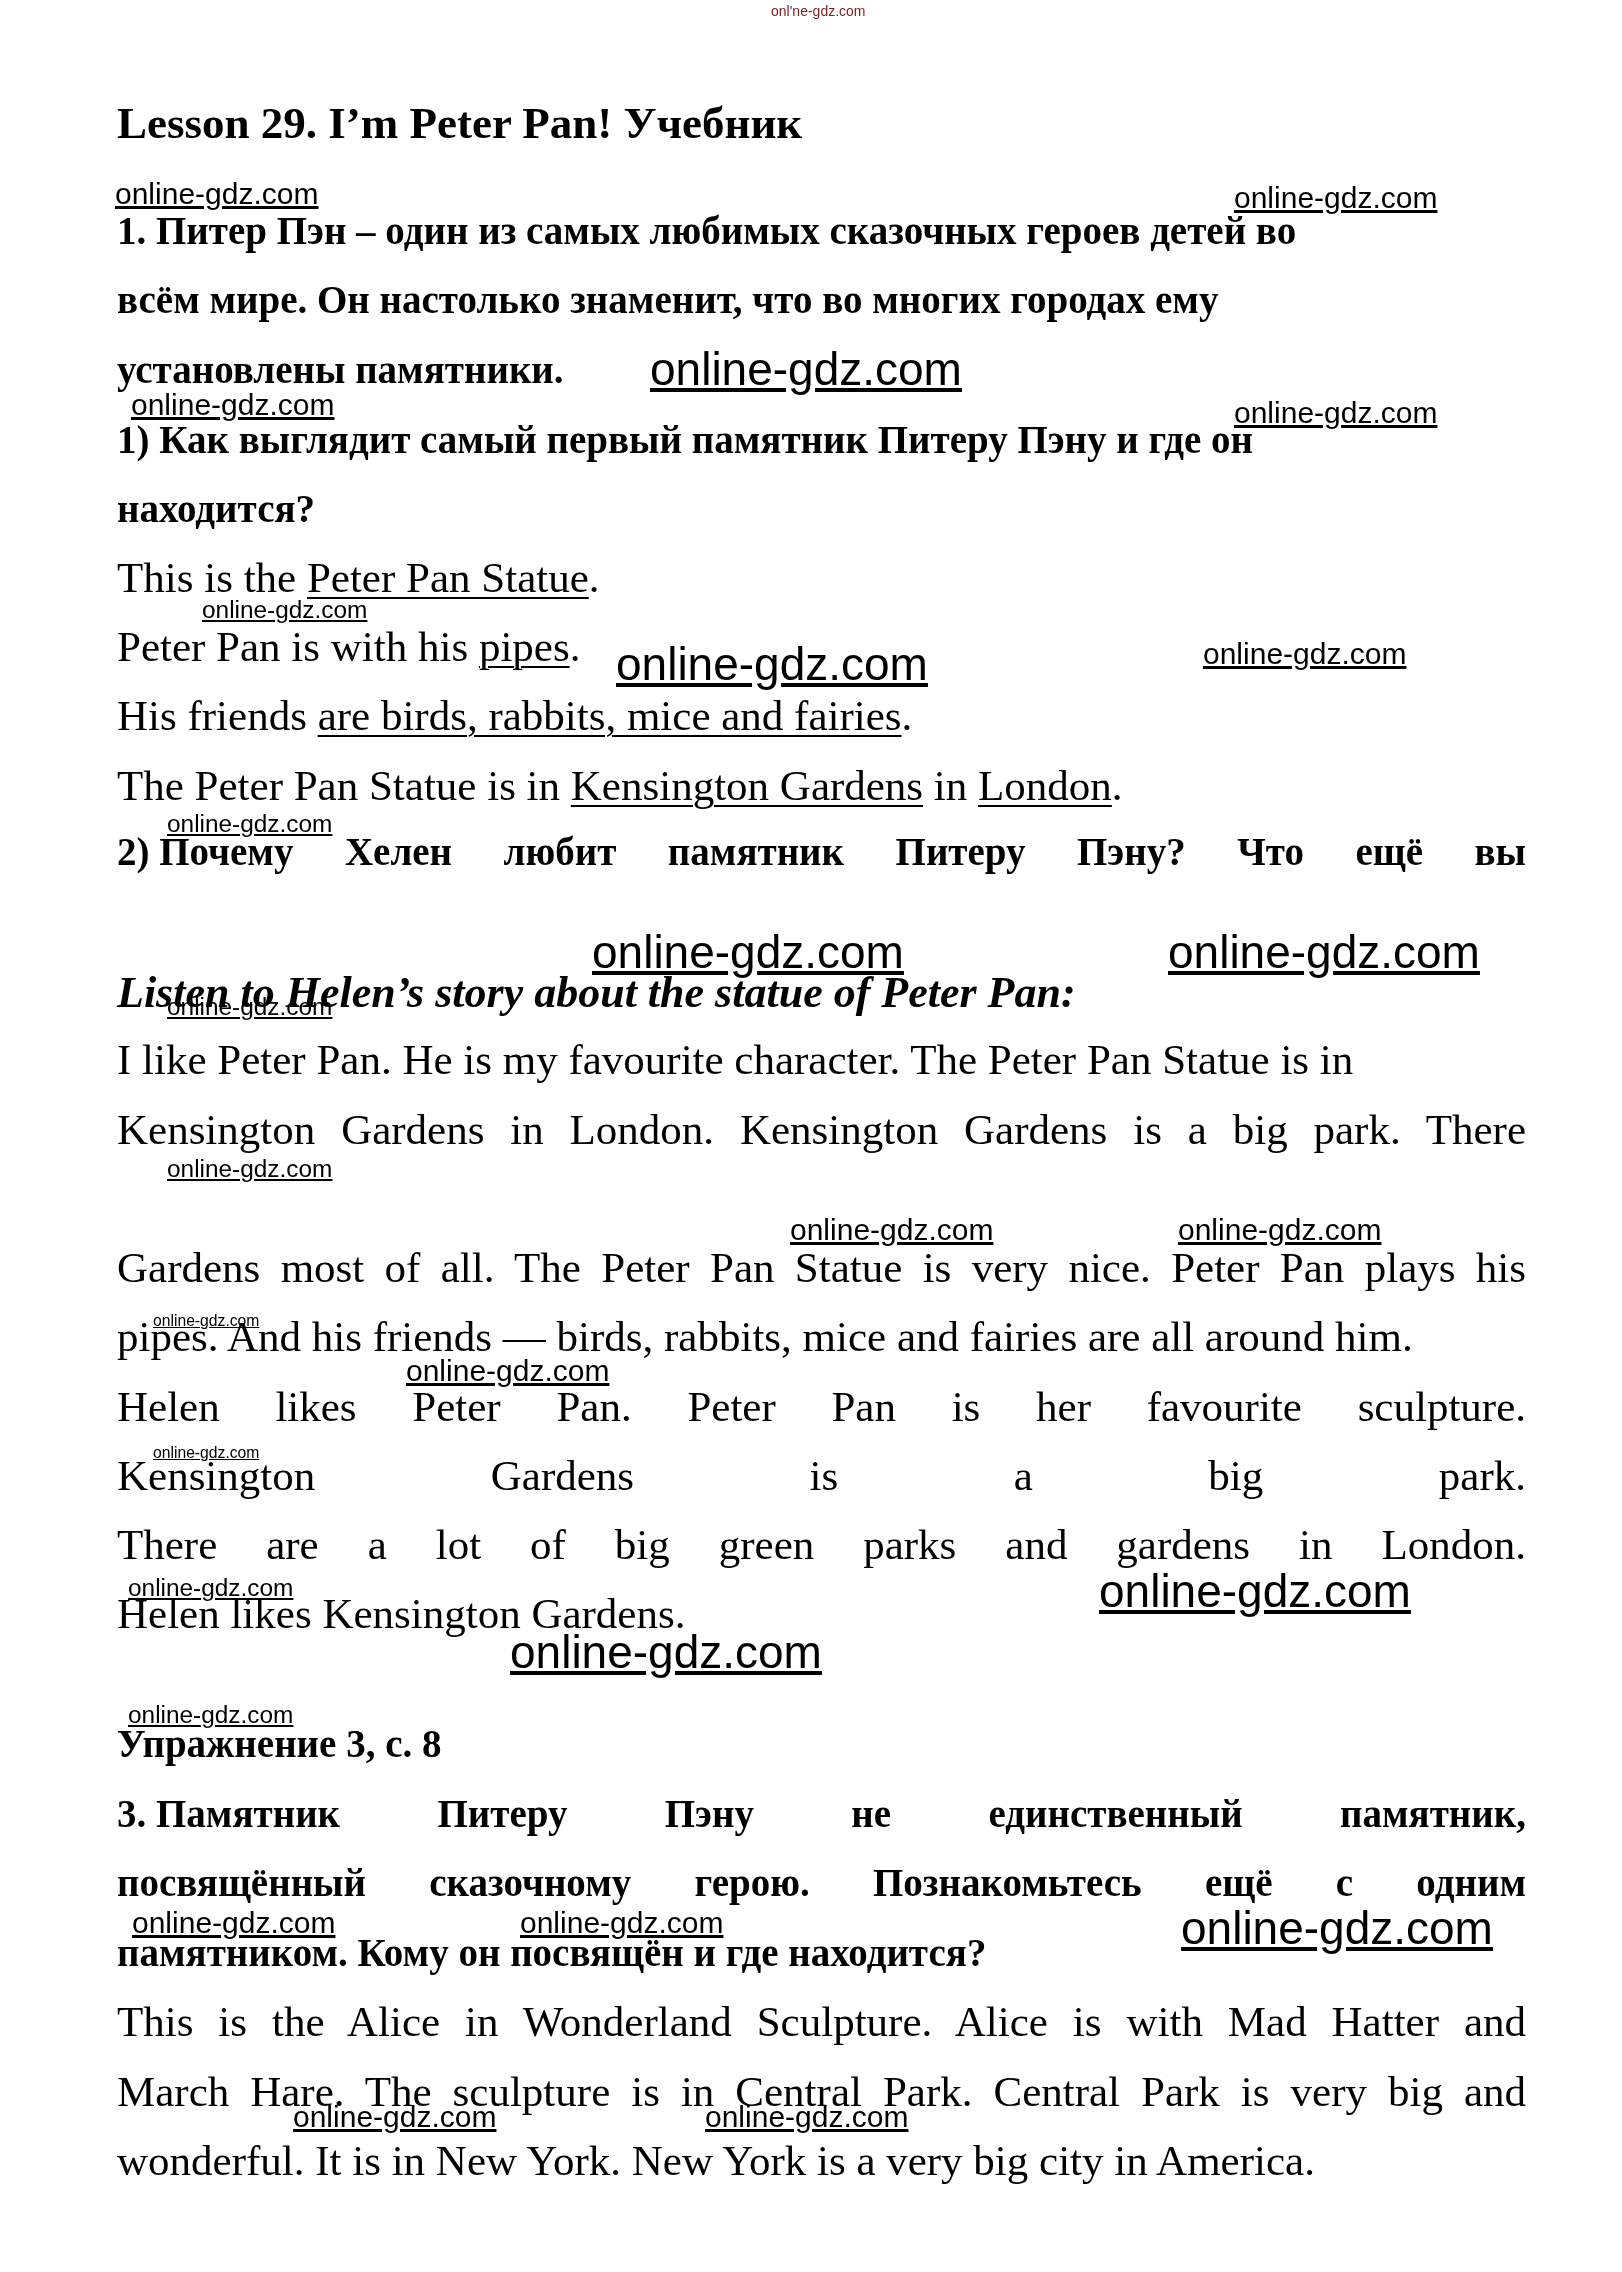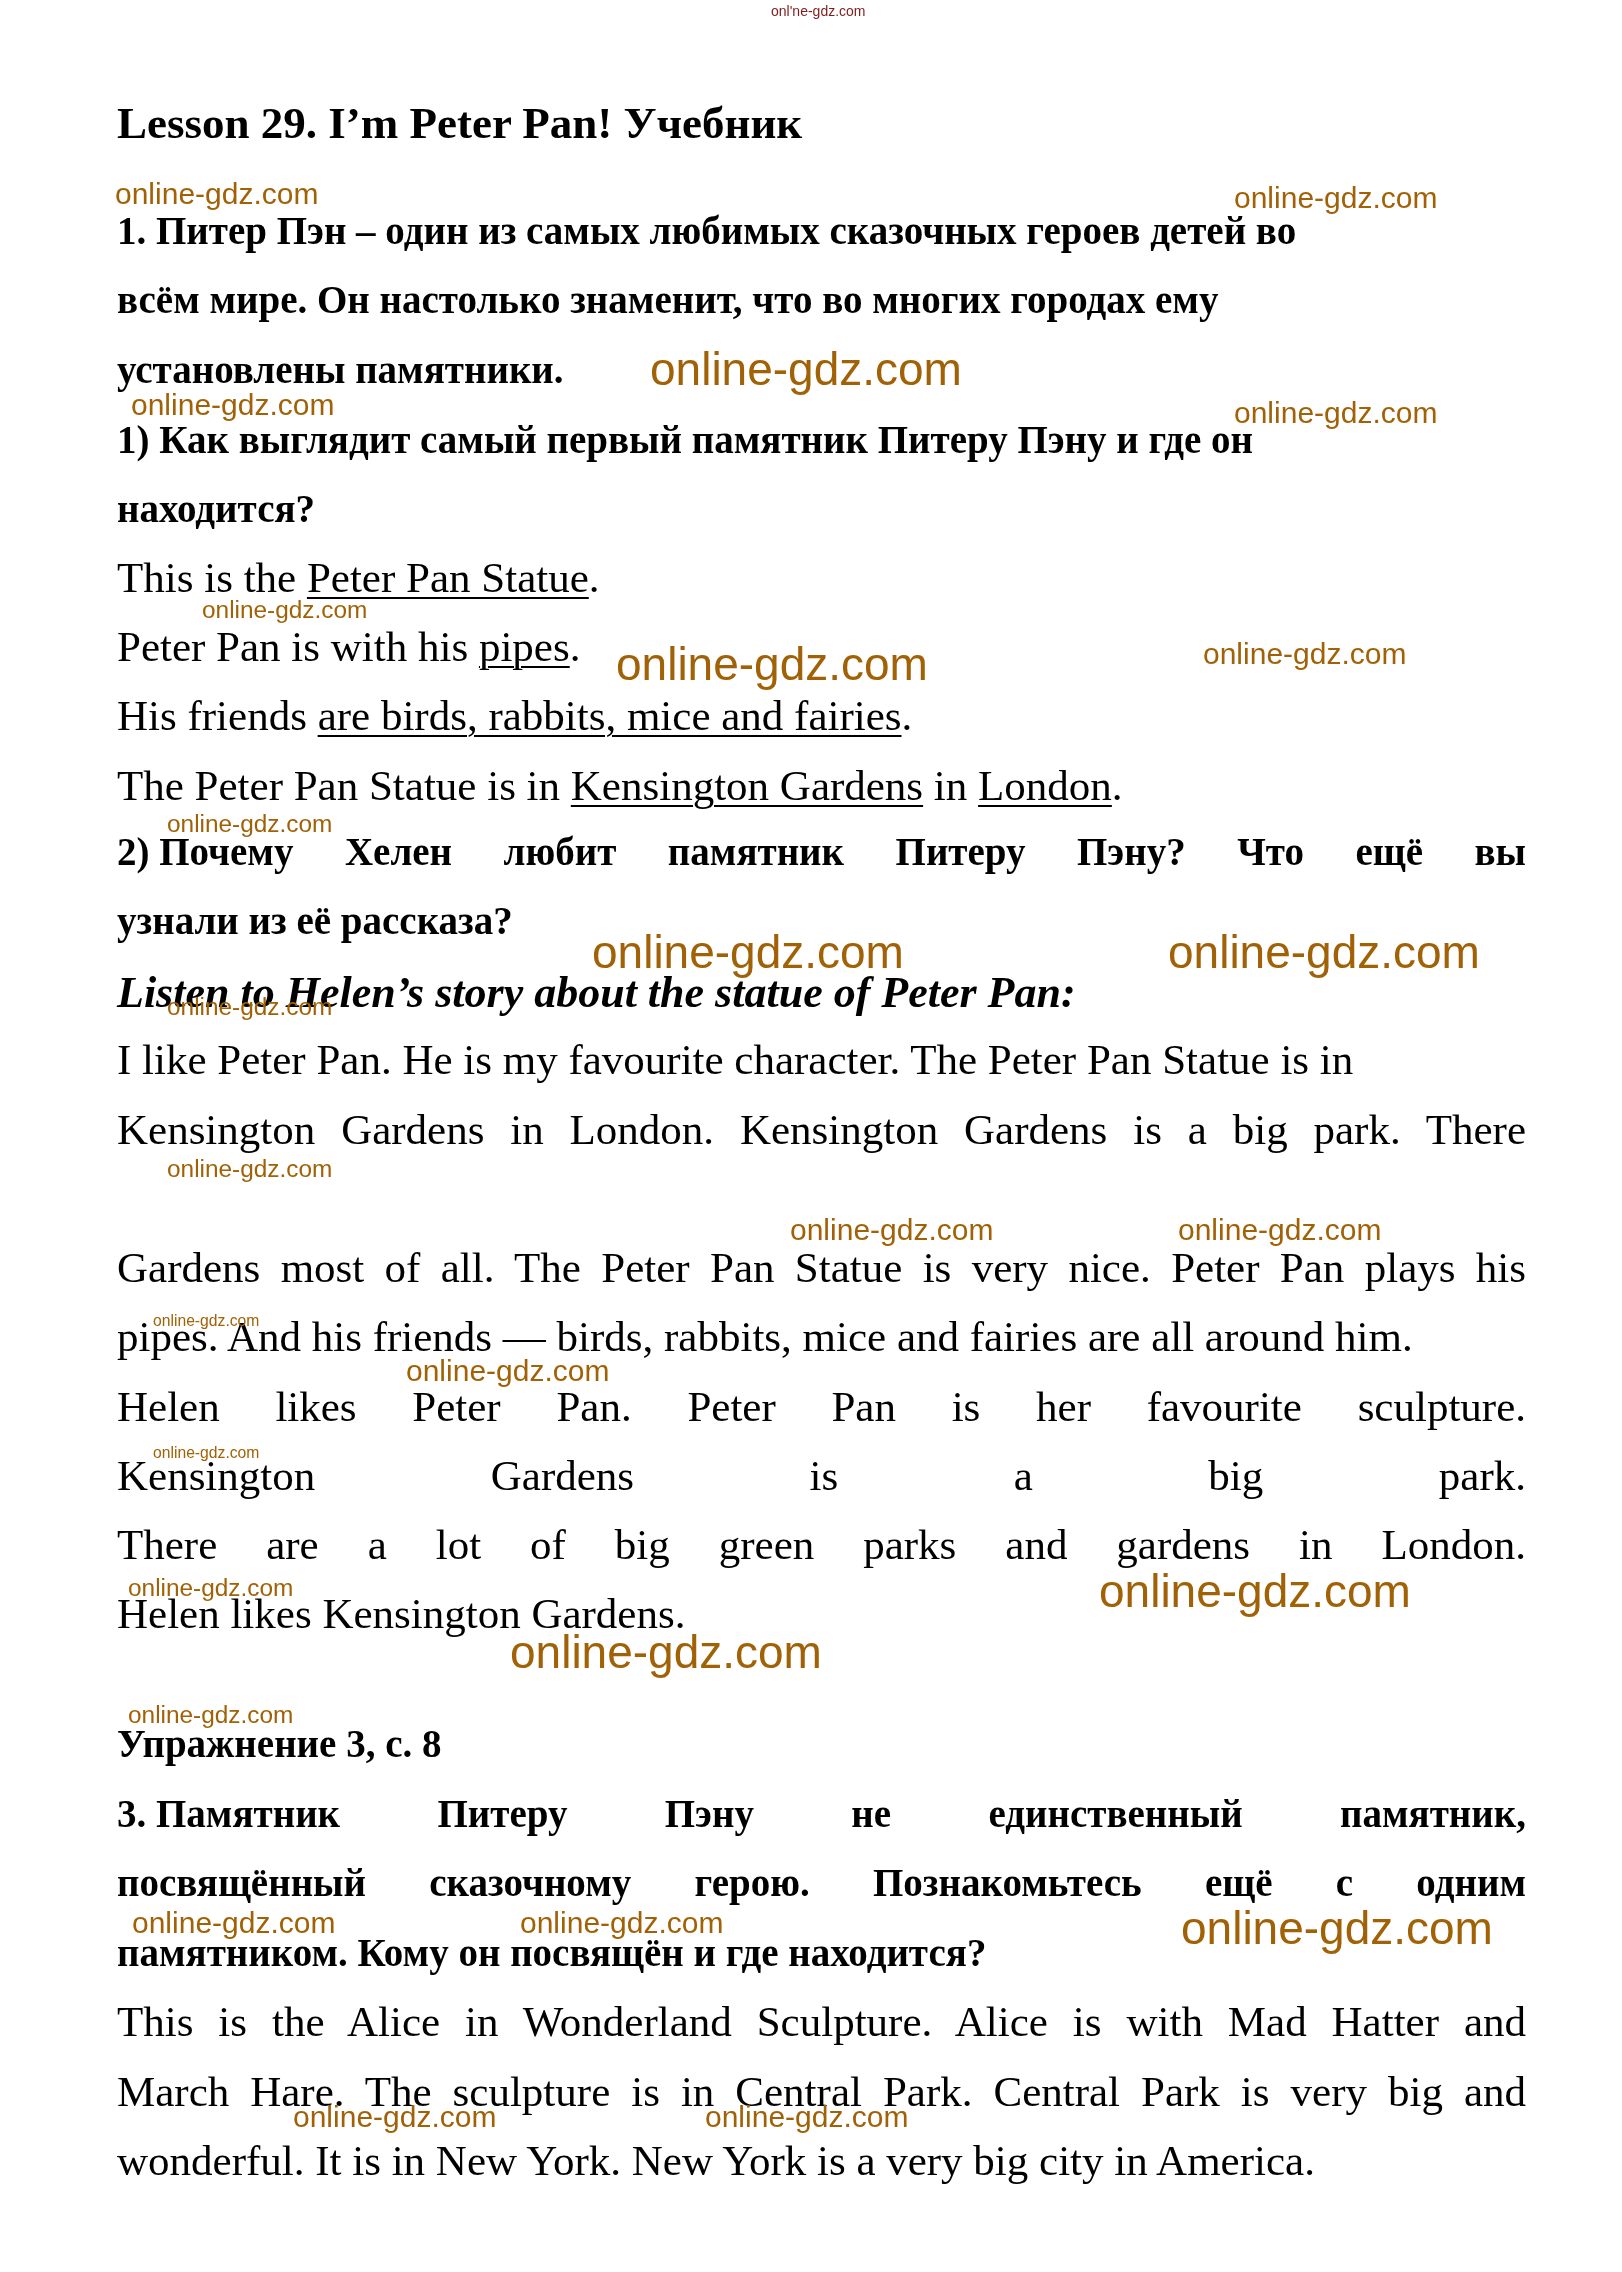--- a/index.html
+++ b/index.html
@@ -1,19 +1,19 @@
 <!DOCTYPE html>
 <html style="font-size:12.6px"><head>
 <meta charset="utf-8">
 <style>
   html, body { margin: 0; padding: 0; background: #ffffff; }
   body { width: 1622px; height: 2273px; position: relative; overflow: hidden; }
   .page { position: absolute; left: 0; top: 0; width: 1622px; height: 2273px; background: #fff; }
   .serif { font-family: "Liberation Serif", "DejaVu Serif", serif; color: #000; }
-  .wm { position: absolute; font-family: "Liberation Sans", "DejaVu Sans", sans-serif; color: #a16207; white-space: nowrap; line-height: 1; }
+  .wm { position: absolute; font-family: "Liberation Sans", "DejaVu Sans", sans-serif; color: #000000; white-space: nowrap; line-height: 1; text-decoration: underline; }
   .wm.s { font-size: 30px; }
   .wm.xs { font-size: 24.4px; }
   .wm.tiny { font-size: 15.7px; }
   .wm.l { font-size: 46px; }
   .top-mark { position: absolute; left: 771px; top: 3.1px; font-family: "Liberation Sans", sans-serif; font-size: 14px; color: #7f1d1d; }
   .line { position: absolute; left: 117px; width: 1409px; white-space: nowrap; line-height: 1; }
   .b { font-weight: bold; font-size: 39px; }
   .r { font-size: 43px; }
   .bi { font-weight: bold; font-style: italic; font-size: 44px; }
   .just { display: flex; justify-content: space-between; }
@@ -44,21 +44,20 @@
     <span>2) Почему</span>
       <span>Хелен</span>
       <span>любит</span>
       <span>памятник</span>
       <span>Питеру</span>
       <span>Пэну?</span>
       <span>Что</span>
       <span>ещё</span>
       <span>вы</span>
   </div>
-  <div class="line serif b" style="top:901px;">узнали из её рассказа?</div>
   <div class="line serif bi" style="top:971px;">Listen to Helen’s story about the statue of Peter Pan:</div>
 
   <div class="line serif r just" style="top:1038px;">I like Peter Pan. He is my favourite character. The Peter Pan Statue is in</div>
   <div class="line serif r" style="top:1108px;text-align-last:justify;">Kensington Gardens in London. Kensington Gardens is a big park. There</div>
   <div class="line serif r" style="top:1246px;text-align-last:justify;">Gardens most of all. The Peter Pan Statue is very nice. Peter Pan plays his</div>
   <div class="line serif r" style="top:1315px;width:1401px;">pipes. And his friends — birds, rabbits, mice and fairies are all around him.</div>
 
   <div class="line serif r just" style="top:1385px;">
     <span>Helen</span>
       <span>likes</span>

